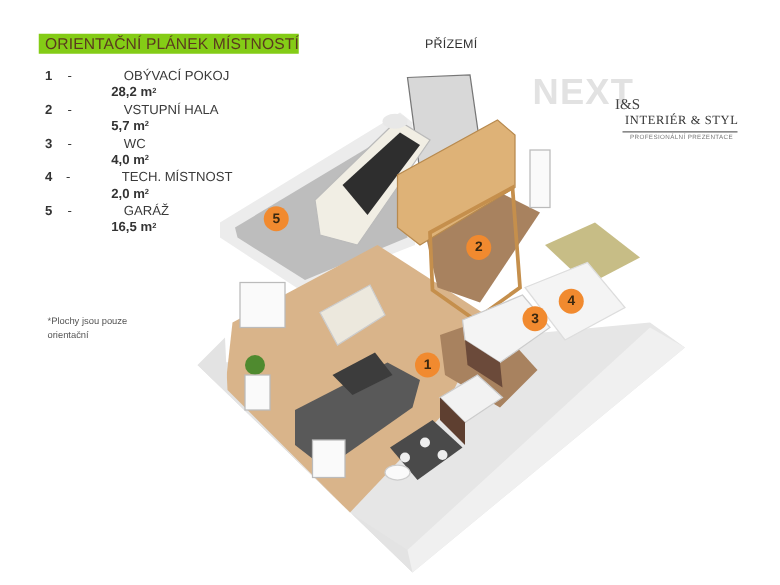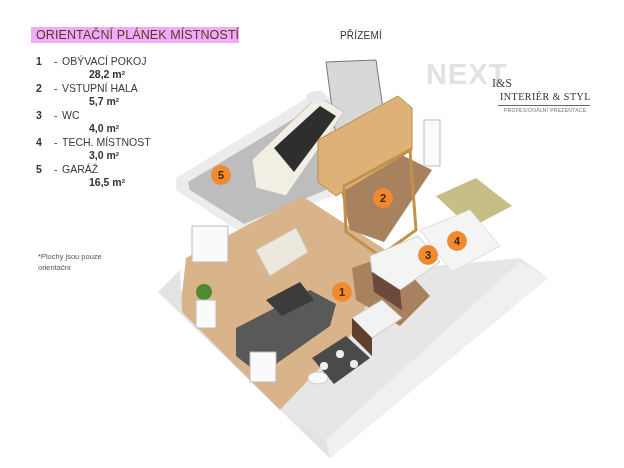--- a/index.html
+++ b/index.html
@@ -1,24 +1,24 @@
 <!DOCTYPE html>
 <html><head>
 <meta charset="utf-8">
 <style>
   html,body{margin:0;padding:0;background:#ffffff;}
   body{width:624px;height:468px;position:relative;overflow:hidden;font-family:"Liberation Sans",sans-serif;}
-  .title-bar{position:absolute;left:31px;top:27px;width:208px;height:16px;background:#f0abfc;}
+  .title-bar{position:absolute;left:31px;top:27px;width:208px;height:16px;background:#84cc16;}
   .title-bar span{position:absolute;left:5px;top:1px;font-size:12.5px;color:#5a3a1e;letter-spacing:0.1px;white-space:nowrap;font-family:"Liberation Sans",sans-serif;}
   .legend{position:absolute;left:36px;top:55px;width:150px;}
   .legend-item{position:relative;margin-bottom:0;}
   .legend-row{display:flex;font-size:10.5px;color:#3a3a3a;line-height:13px;white-space:nowrap;}
   .legend-num{width:18px;font-weight:bold;color:#333;}
   .legend-dash{width:8px;}
-  .legend-label{text-transform:uppercase;}
+  .legend-label{text-transform:uppercase;margin-left:37px;}
   .legend-line2{padding-left:26px;font-size:10.5px;color:#3a3a3a;line-height:13px;white-space:nowrap;}
   .legend-area{padding-left:53px;font-size:10.5px;font-weight:bold;color:#333;line-height:13px;margin-bottom:1px;}
   .legend-area sup{font-size:6px;vertical-align:top;position:relative;top:-1px;}
   .note{position:absolute;left:38px;top:251px;font-size:7.5px;color:#555;line-height:11px;width:80px;}
   .floor-label{position:absolute;left:292px;top:30px;font-size:10px;color:#333;letter-spacing:0.2px;padding-left:48px;}
   .logo{position:absolute;left:426px;top:12px;width:196px;height:60px;margin-top:46px;}
   .logo-next{position:absolute;left:0;top:0;font-size:29px;font-weight:bold;color:#e2e2e2;letter-spacing:1px;font-family:"Liberation Sans",sans-serif;}
   .logo-is{position:absolute;left:66px;top:18px;font-size:12px;color:#444;font-family:"Liberation Serif",serif;}
   .logo-interier{position:absolute;left:74px;top:33px;font-size:10px;color:#333;font-family:"Liberation Serif",serif;letter-spacing:0.5px;white-space:nowrap;}
   .logo-line{position:absolute;left:72px;top:47px;width:92px;height:1px;background:#666;}
@@ -129,21 +129,21 @@
         <span class="legend-label">WC</span>
       </div>
     <div class="legend-area"><span>4,0 m</span><sup>2</sup></div>
   </div>
   <div class="legend-item">
     <div class="legend-row">
         <span class="legend-num">4</span>
         <span class="legend-dash">-</span>
         <span class="legend-label">TECH. MÍSTNOST</span>
       </div>
-    <div class="legend-area"><span>3,0 m</span><sup>2</sup></div>
+    <div class="legend-area"><span>2,0 m</span><sup>2</sup></div>
   </div>
   <div class="legend-item">
     <div class="legend-row">
         <span class="legend-num">5</span>
         <span class="legend-dash">-</span>
         <span class="legend-label">GARÁŽ</span>
       </div>
     <div class="legend-area"><span>16,5 m</span><sup>2</sup></div>
   </div>
 </div>

